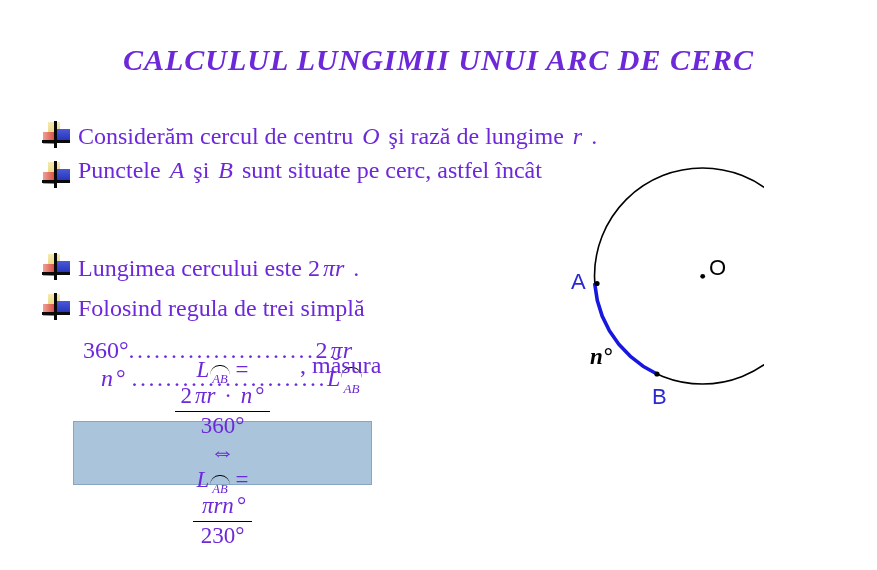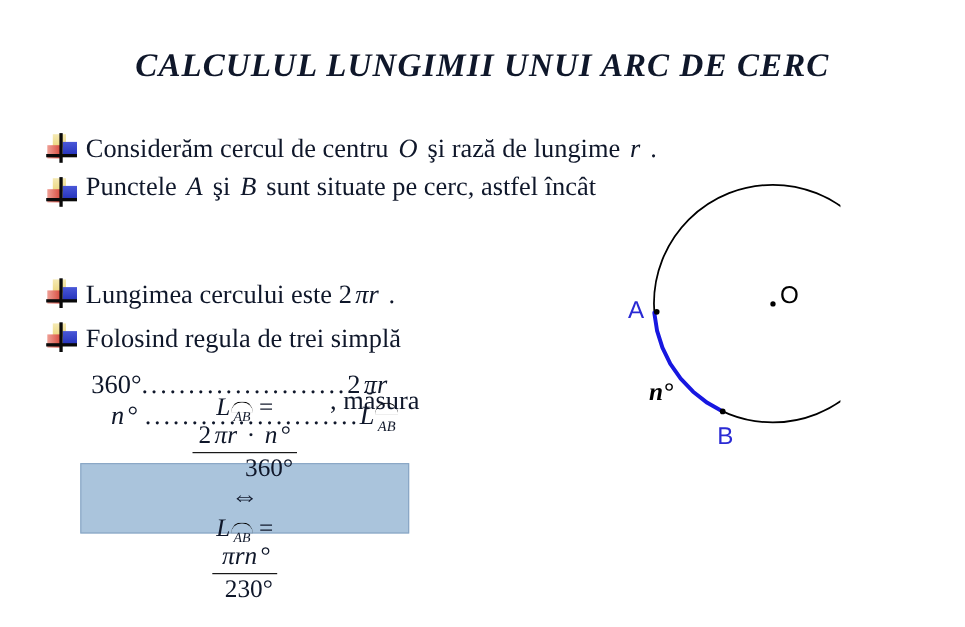--- a/index.html
+++ b/index.html
@@ -1,21 +1,21 @@
 <!DOCTYPE html>
 <html><head>
 <meta charset="utf-8">
 <style>
   html,body{margin:0;padding:0;background:#ffffff;}
   .slide{
     position:relative;
     width:764px;height:570px;
     background:#ffffff;
     font-family:"Liberation Serif", serif;
-    color:#0f172a;
+    color:#6d28d9;
     overflow:hidden;
   }
   .title{
     position:absolute;left:0;top:42px;width:877px;
     text-align:center;
     font-size:30px;line-height:36px;
     font-weight:bold;font-style:italic;
     letter-spacing:1px;
     white-space:nowrap;
   }
@@ -53,21 +53,21 @@
   .bullet .sq-r{position:absolute;left:1px;top:11px;width:12px;height:12px;background:linear-gradient(to right,#efa096,#d84b3f);}
   .bullet .sq-b{position:absolute;left:15px;top:8px;width:13px;height:13px;background:linear-gradient(to bottom,#4a58d8,#2230b8);}
   .bullet .bar-v{position:absolute;left:12px;top:0;width:3px;height:27px;background:#0a0a0a;}
   .bullet .bar-h{position:absolute;left:0;top:19px;width:28px;height:3px;background:#0a0a0a;}
   .formula-box{
     position:absolute;left:73px;top:421px;width:297px;height:62px;
     display:flex;align-items:center;justify-content:center;
     font-size:23px;
   }
   .formula-row{display:flex;align-items:center;white-space:nowrap;flex-direction:column;}
-  .frac{display:inline-block;text-align:right;vertical-align:middle;margin:0 2px;}
+  .frac{display:inline-block;text-align:center;vertical-align:middle;margin:0 2px;}
   .frac .num{display:block;padding:0 6px 2px 6px;}
   .frac .den{display:block;border-top:1.7px solid #000;padding:1px 4px 0 4px;}
   .iff{font-size:25px;margin:0 7px;position:relative;top:-1px;}
   .diagram{position:absolute;left:556px;top:148px;width:310px;height:280px;}
 </style>
 </head>
 <body>
 
 <div class="slide">
 

